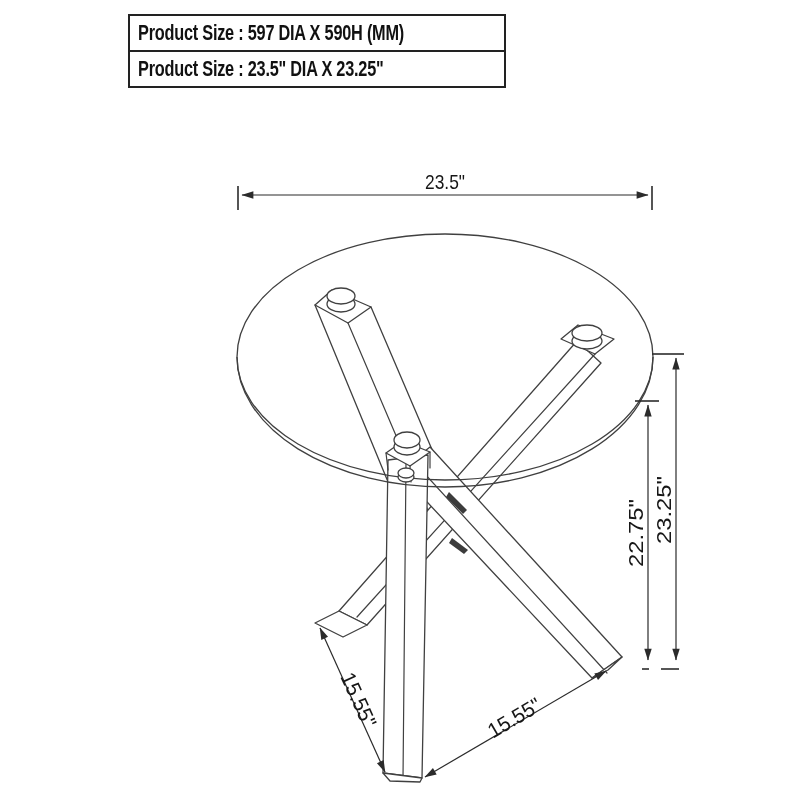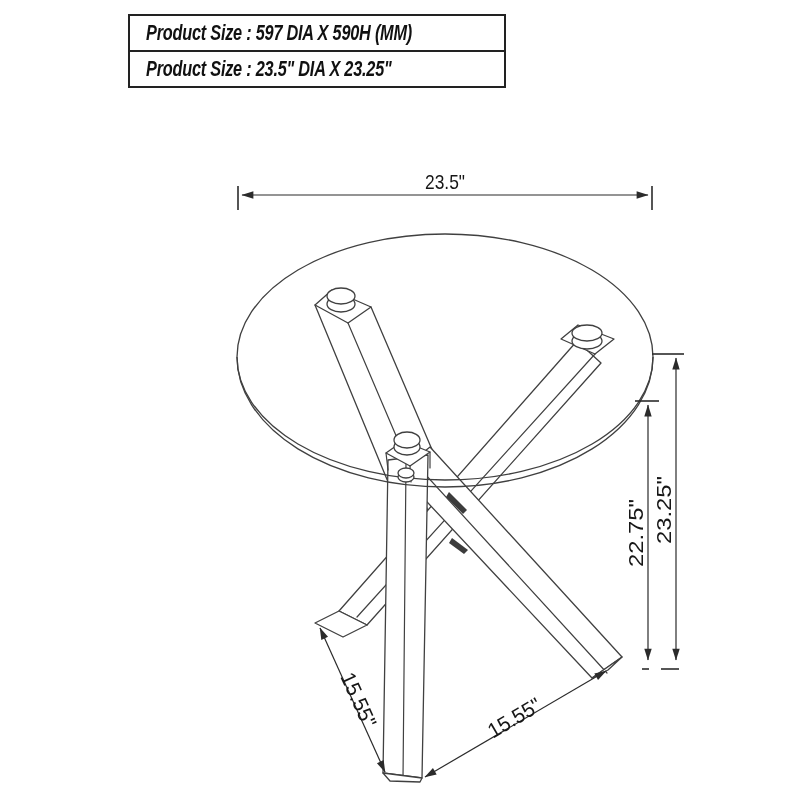--- a/index.html
+++ b/index.html
@@ -6,21 +6,21 @@
   #stage{
     position:relative;width:800px;height:800px;background:#ffffff;overflow:hidden;
     font-family:"Liberation Sans",sans-serif;
   }
   
   #size-box{
     position:absolute;left:128px;top:14px;width:378px;border:2px solid #222;
     background:#fff;box-sizing:border-box;
   }
   .size-row{
-    height:34px;display:flex;align-items:center;padding-left:16px;overflow:hidden;font-style:italic;
+    height:34px;display:flex;align-items:center;padding-left:8px;overflow:hidden;
   }
   .size-row + .size-row{border-top:2px solid #222;}
   .size-row span{
     display:inline-block;white-space:nowrap;
     font-weight:bold;font-size:22px;color:#111;
     transform:scaleX(0.74);transform-origin:left center;
     letter-spacing:-0.3px;
   }
   
   svg{position:absolute;left:0;top:0;}

